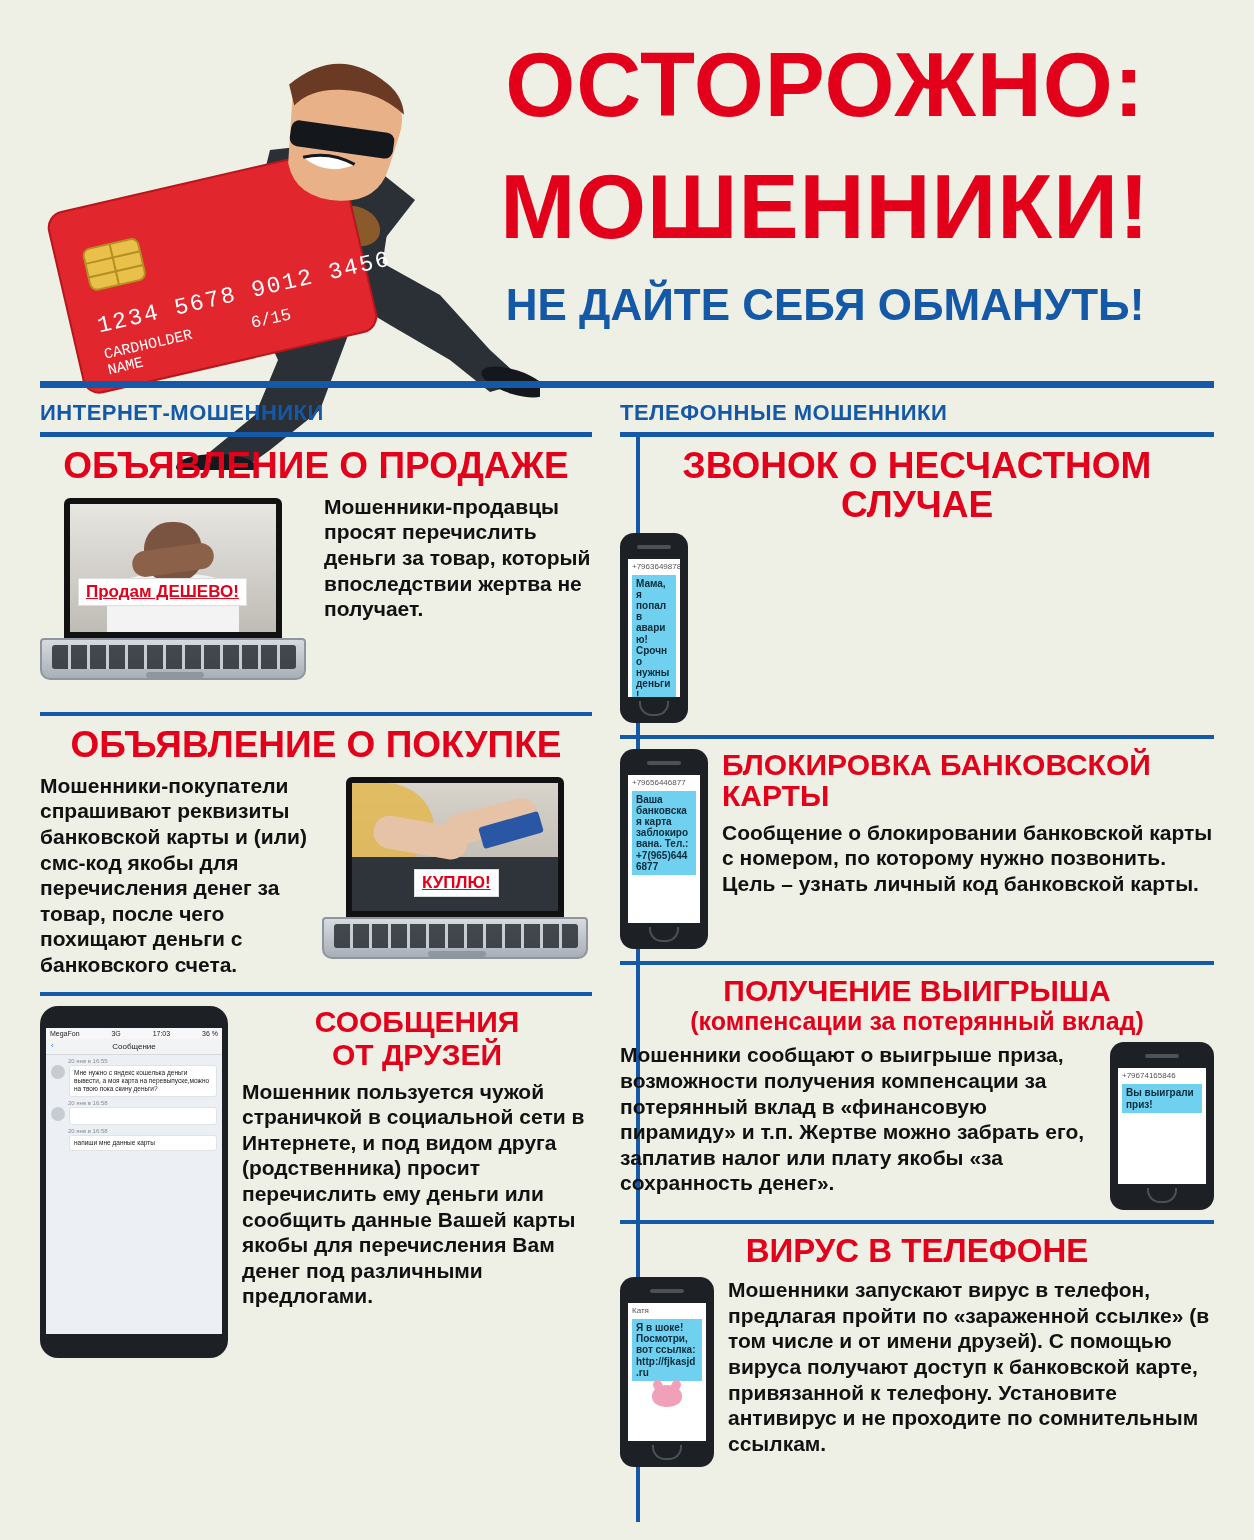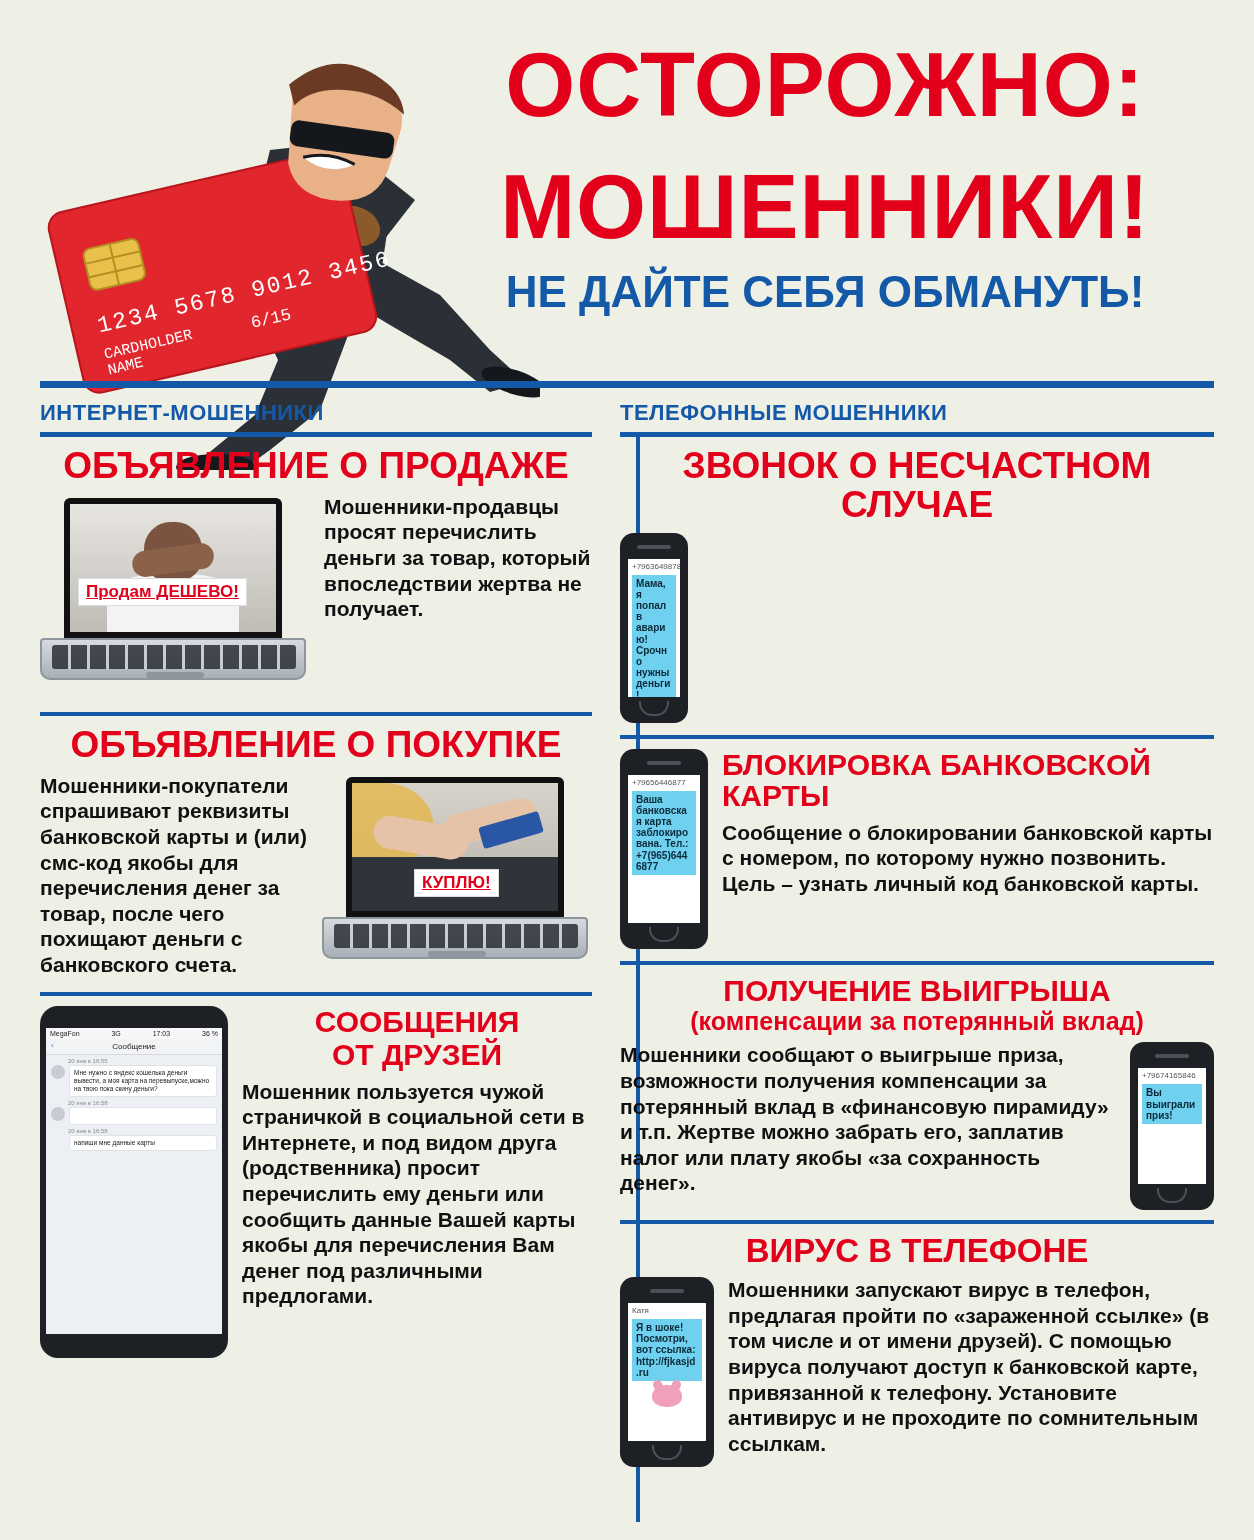--- a/index.html
+++ b/index.html
@@ -34,21 +34,21 @@
   .title-main {
     font-family: "Liberation Sans", sans-serif;
     font-weight: bold;
     font-size: 90px;
     line-height: 1.0;
     color: #e2001a;
     letter-spacing: 1px;
   }
   .title-main .l2 { display: block; margin-top: 32px; }
   .title-sub {
-    margin-top: 15px;
+    margin-top: 28px;
     font-weight: bold;
     font-size: 44px;
     color: #1458a8;
     letter-spacing: 0px;
   }
 
   
   .thief {
     position: absolute;
     left: 20px;
@@ -568,21 +568,21 @@
         </div>
       </div>
 
       <div class="hr-blue thin" style="margin-top:12px;"></div>
 
       <div class="sec">
         <div class="sec-title small">ПОЛУЧЕНИЕ ВЫИГРЫША</div>
         <div class="sec-title sub2" style="margin-top:-6px;">(компенсации за потерянный вклад)</div>
         <div class="row gap">
           <div class="body-text" style="flex:1;">Мошенники сообщают о выигрыше приза, возможности получения компенсации за потерянный вклад в «финансовую пирамиду» и т.п. Жертве можно забрать его, заплатив налог или плату якобы «за сохранность денег».</div>
-          <div class="phone" style="width:84px; height:168px;">
+          <div class="phone" style="width:104px; height:168px;">
             <div class="speaker"></div>
             <div class="sc">
               <div class="sms-num">+79674165846</div>
               <div class="sms-bubble">Вы выиграли приз!</div>
             </div>
             <div class="homebtn"></div>
           </div>
         </div>
       </div>
 

